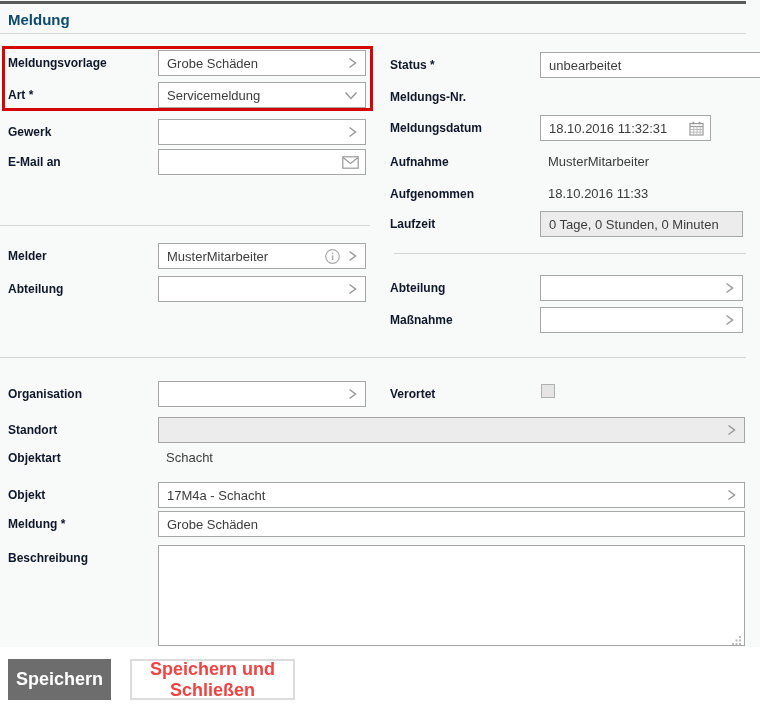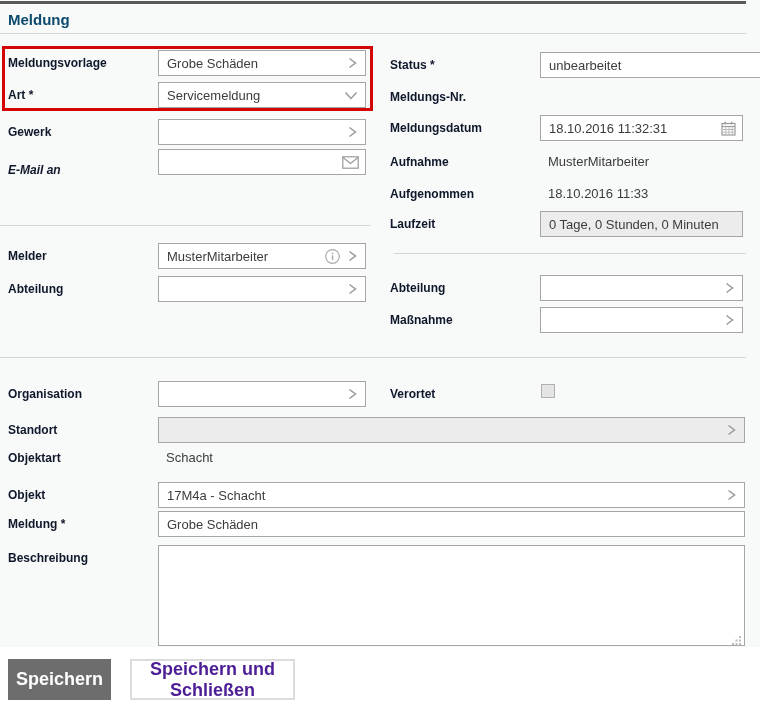--- a/index.html
+++ b/index.html
@@ -76,21 +76,21 @@
     border:3px solid #d40505;
     pointer-events:none; z-index:6;
   }
   .btn {
     position:absolute; height:41px; box-sizing:border-box;
     font-size:18px; font-weight:bold; font-family:inherit;
     display:flex; align-items:center; justify-content:center;
     cursor:pointer;
   }
   .btn-dark { background:#6d6d6d; color:#ffffff; border:none; }
-  .btn-light { background:#ffffff; color:#4c1d95; border:2px solid #dcdcdc; }
+  .btn-light { background:#ffffff; color:#ef4444; border:2px solid #dcdcdc; }
 </style>
 </head>
 <body>
 
 <div class="screen">
 
   <div class="form-bg"></div>
   <div class="topbar"></div>
 
   <div class="title">Meldung</div>
@@ -121,21 +121,21 @@
   <div class="lbl" style="top:125px;">Gewerk</div>
   <div class="box" style="left:158px; top:119px; width:208px;">
     <span class="val"></span>
     <span class="icn">
       <svg width="14" height="14" viewBox="0 0 14 14">
           <path d="M4.5 2.5 L10.5 7 L4.5 11.5" fill="none" stroke="#999" stroke-width="1.5"></path>
         </svg>
     </span>
   </div>
 
-  <div class="lbl" style="top:163px;font-style:italic;">E-Mail an</div>
+  <div class="lbl" style="top:155px;">E-Mail an</div>
   <div class="box" style="left:158px; top:149px; width:208px;">
     <span class="val"></span>
     <span class="icn">
       <svg width="17" height="13" viewBox="0 0 17 13">
           <rect x="0.8" y="0.8" width="15.4" height="11.4" fill="none" stroke="#999" stroke-width="1.2"></rect>
           <path d="M1 1.5 L8.5 7.5 L16 1.5" fill="none" stroke="#999" stroke-width="1.2"></path>
         </svg>
     </span>
   </div>
 
@@ -225,21 +225,21 @@
     <span class="icn">
       <svg width="16" height="14" viewBox="0 0 16 14">
           <path d="M2.5 4.5 L8 10.5 L13.5 4.5" fill="none" stroke="#999" stroke-width="1.5"></path>
         </svg>
     </span>
   </div>
 
   <div class="lbl r" style="top:90px;">Meldungs-Nr.</div>
 
   <div class="lbl r" style="top:121px;">Meldungsdatum</div>
-  <div class="box" style="left:540px; top:115px; width:203px;">
+  <div class="box" style="left:540px; top:115px; width:171px;">
     <span class="val">18.10.2016 11:32:31</span>
     <span class="icn">
       <svg width="15" height="15" viewBox="0 0 15 15">
         <rect x="1" y="2.5" width="13" height="11.5" fill="none" stroke="#999" stroke-width="1.2"></rect>
         <line x1="1" y1="5.5" x2="14" y2="5.5" stroke="#999" stroke-width="1.2"></line>
         <rect x="3.5" y="0.8" width="1.6" height="2.5" fill="#999"></rect>
         <rect x="9.8" y="0.8" width="1.6" height="2.5" fill="#999"></rect>
         <line x1="4.8" y1="5.5" x2="4.8" y2="14" stroke="#bbb" stroke-width="1"></line>
         <line x1="8" y1="5.5" x2="8" y2="14" stroke="#bbb" stroke-width="1"></line>
         <line x1="11.2" y1="5.5" x2="11.2" y2="14" stroke="#bbb" stroke-width="1"></line>

